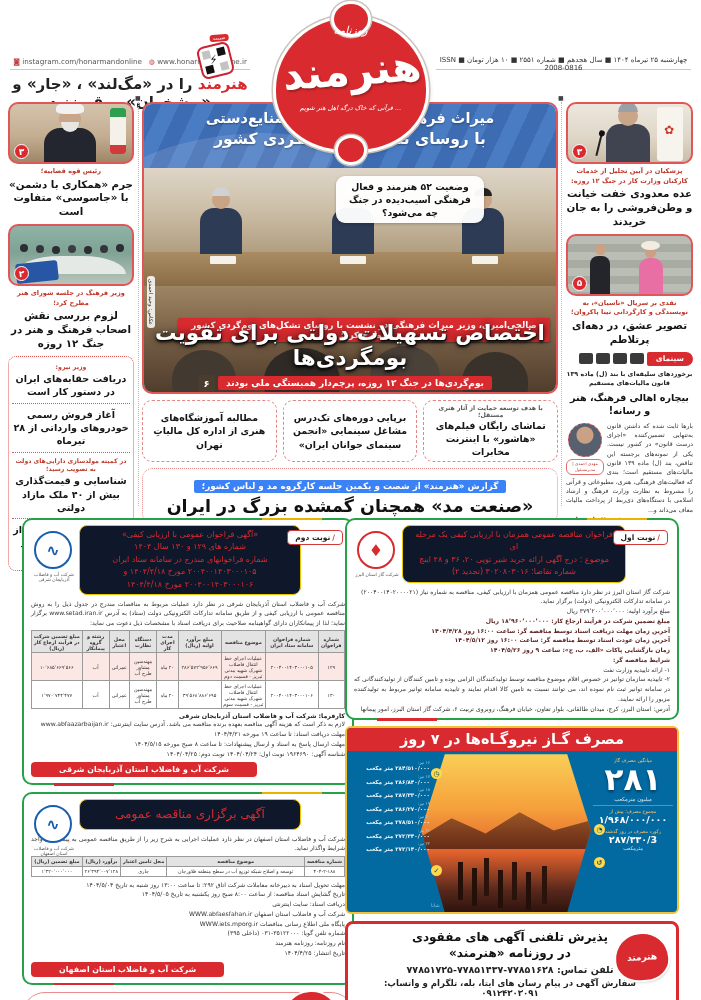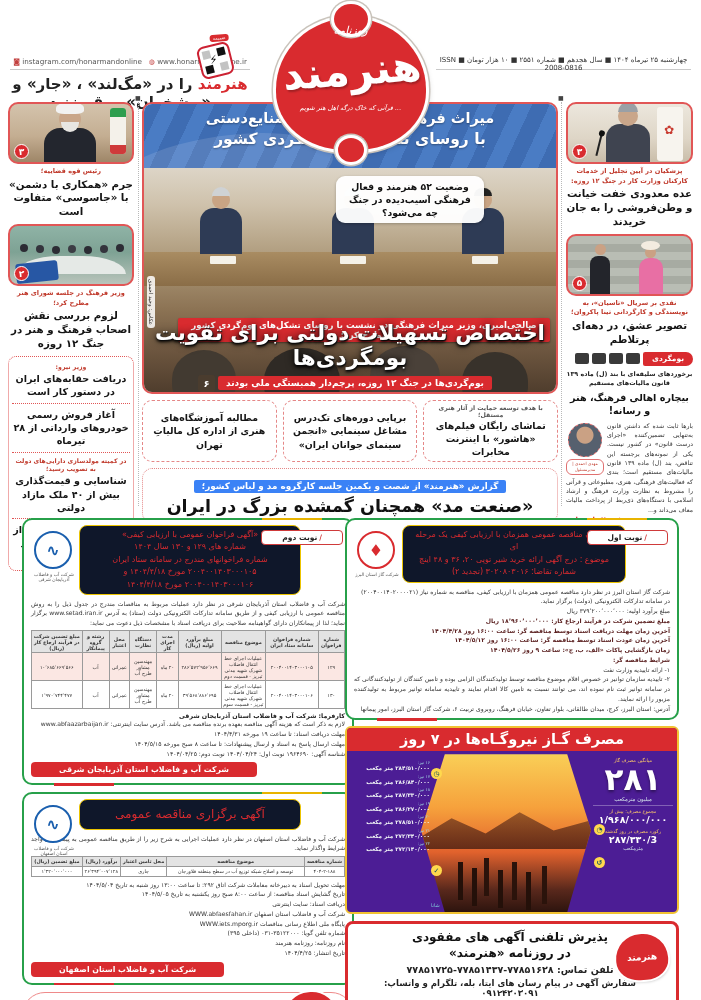--- a/index.html
+++ b/index.html
@@ -144,39 +144,39 @@
   
   .ads { position:absolute; top:518px; left:8px; right:8px; }
   .ads-col-l { position:absolute; left:14px; width:332px; }
   .ads-col-r { position:absolute; right:14px; width:334px; }
   .ad { position:relative; border:2.5px solid #27a04a; border-radius:10px; background:#fff; padding:5px 7px; }
   .ad::before { content:""; position:absolute; top:-2.5px; right:30px; width:60px; height:2.5px; background:#e8b400; }
   .ad::after { content:""; position:absolute; bottom:-2.5px; left:30px; width:60px; height:2.5px; background:#d92b2f; }
   .ad-header { background:#0f172a; border:1px solid #ecc400; border-radius:8px; color:#d92b2f; font-weight:normal;
     text-align:center; font-size:8px; line-height:1.55; padding:3px 8px; margin:0 44px 4px 48px; }
   .note-pill { position:absolute; top:10px; right:9px; border:1.2px solid #cf3a3a; border-radius:4px; background:#fff;
-    font-size:7.5px; font-weight:bold; color:#222; padding:2px 20px; }
+    font-size:7.5px; font-weight:bold; color:#222; padding:2px 7px; }
   .note-pill::before { content:"/"; color:#cf3a3a; margin-left:2px; }
   .ad-logo { position:absolute; top:11px; left:10px; width:38px; height:38px; border-radius:50%; border:2.5px solid #1a5fae;
     background:#fff; display:flex; align-items:center; justify-content:center; color:#1a5fae; font-size:16px; font-weight:bold; }
   .ad-logo.gas { border-color:#d92b2f; color:#d92b2f; }
   .ad-logo-label { position:absolute; top:52px; left:4px; width:52px; font-size:4.6px; color:#555; text-align:center; }
   .ad-body { font-size:6.1px; color:#333; text-align:justify; line-height:1.55; clear:both; }
   .ad-line { font-size:6.1px; color:#333; line-height:1.6; }
   .ad-line.strong { font-weight:bold; color:#5a1f1f; }
   .ad-table { width:100%; border-collapse:collapse; margin:3px 0; }
   .ad-table th, .ad-table td { border:1px solid #9a9a9a; font-size:4.9px; padding:1.5px 1px; text-align:center; color:#333; }
   .ad-table th { background:#e3e3e3; font-weight:bold; }
   .ad-table tr.tint td { background:#fbe7e3; }
   .ad-btn { width:fit-content; background:#d92b2f; color:#fff; font-size:7.8px; font-weight:bold; padding:3px 28px;
     border-radius:4px; margin:4px auto 1px 12px; margin-right:auto; margin-left:0; }
   .emp-line { font-size:6.3px; font-weight:bold; color:#222; margin-top:1px; }
 
   
-  .info { position:relative; margin-top:6px; height:188px; border:2.5px solid #f1c232; border-radius:6px; overflow:hidden; background:#4c1d95; }
+  .info { position:relative; margin-top:6px; height:188px; border:2.5px solid #f1c232; border-radius:6px; overflow:hidden; background:#0369a1; }
   .info-title { position:relative; z-index:5; background:#d92b2f; color:#fff; font-weight:bold; font-size:14.5px; text-align:center; padding:3px 0 4px; letter-spacing:1px; }
   .sun-scene { position:absolute; top:26px; bottom:0; left:74px; right:86px;
     background:linear-gradient(180deg,#f9cf57 0%,#f6a13c 34%,#e2622d 62%,#59281c 86%,#2d140e 100%);
     clip-path:polygon(14% 0, 86% 0, 100% 48%, 86% 100%, 14% 100%, 0 48%); }
   .mountain { position:absolute; top:34%; left:0; right:0; height:26%;
     background:linear-gradient(180deg, rgba(90,40,25,.55), rgba(60,25,16,.75)); clip-path:polygon(0 70%, 18% 25%, 38% 62%, 58% 10%, 78% 55%, 100% 30%, 100% 100%, 0 100%); }
   .towers { position:absolute; bottom:8%; left:22%; width:5px; height:38px; background:#241009;
     box-shadow:14px 6px 0 #241009, 26px -4px 0 #2b130b, 40px 8px 0 #241009, 54px 0 0 #2b130b, 68px 10px 0 #241009, 84px 4px 0 #2b130b; }
   .day-list { position:absolute; top:32px; left:5px; width:78px; z-index:4; }
   .day { margin-bottom:2.5px; }
@@ -261,21 +261,21 @@
     <div class="side-photo scene-series" style="margin-top:5px">
       <div class="man-suit"></div>
       <div class="woman-pink"></div>
       <div class="pnum">۵</div>
     </div>
     <div class="side-kicker">نقدی بر سریال «تاسیان»، به نویسندگی و کارگردانی تینا پاکروان؛</div>
     <div class="side-title">تصویر عشق، در دهه‌ای پرتلاطم</div>
 
     <div class="editorial">
       <div class="ed-head">
-        <span class="ed-label">بومگردی</span>
+        <span class="ed-label">سینمای</span>
         <span class="ed-block"></span>
         <span class="ed-block"></span>
         <span class="ed-block"></span>
         <span class="ed-block"></span>
       </div>
       <div class="ed-overline">برخوردهای سلیقه‌ای با بند (ل) ماده ۱۳۹ قانون مالیات‌های مستقیم</div>
       <div class="ed-title">بیچاره اهالی فرهنگ، هنر و رسانه!</div>
       <div class="ed-body">
         <span class="ed-avatar-wrap">
           <span class="ed-avatar" style="display:block"></span>

